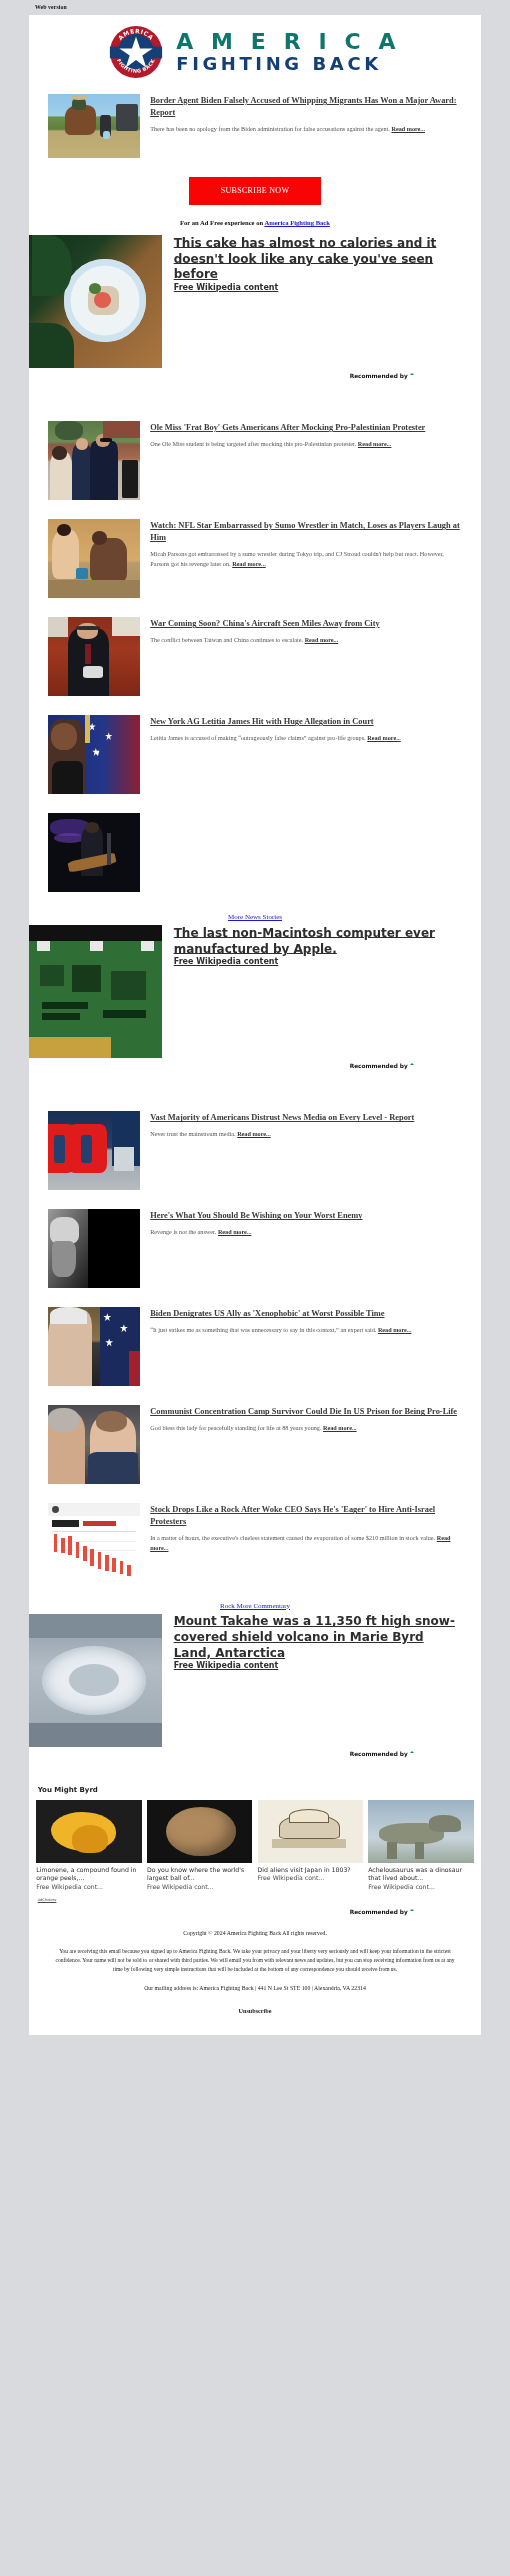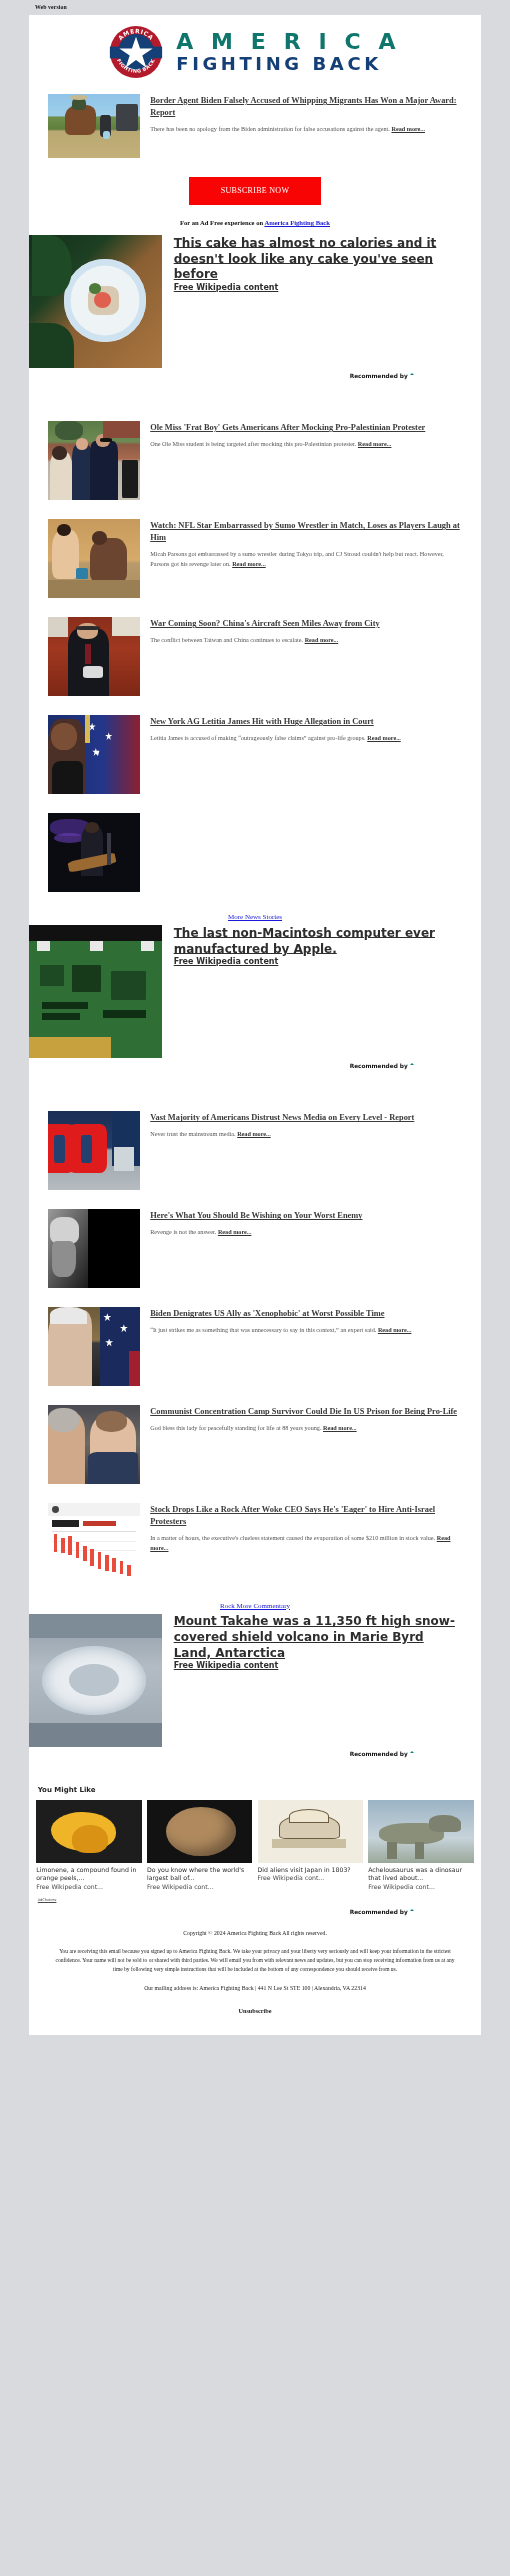--- a/index.html
+++ b/index.html
@@ -616,21 +616,21 @@
       <a class="sponsor-sub">Free Wikipedia content</a>
     </div>
   </div>
   <div class="recby">
     <span>Recommended by</span><span class="tri"></span>
   </div>
 
   <div class="spacer-md"></div>
 
   
-  <div class="ymlhead">You Might Like</div>
+  <div class="ymlhead">You Might Byrd</div>
   <div class="ymlgrid">
 
     <div class="ymlcard">
       <div class="ymlimg">
         <div class="ph" style="height:63px;background:#1d1d1d;">
           <i style="left:14%;top:18%;width:62%;height:62%;background:#f0b429;border-radius:48% 52% 46% 54%;"></i>
           <i style="left:34%;top:40%;width:34%;height:44%;background:#d99214;border-radius:50% 50% 40% 40%;"></i>
         </div>
       </div>
       <div class="ymltitle">Limonene, a compound found in orange peels,...</div>

